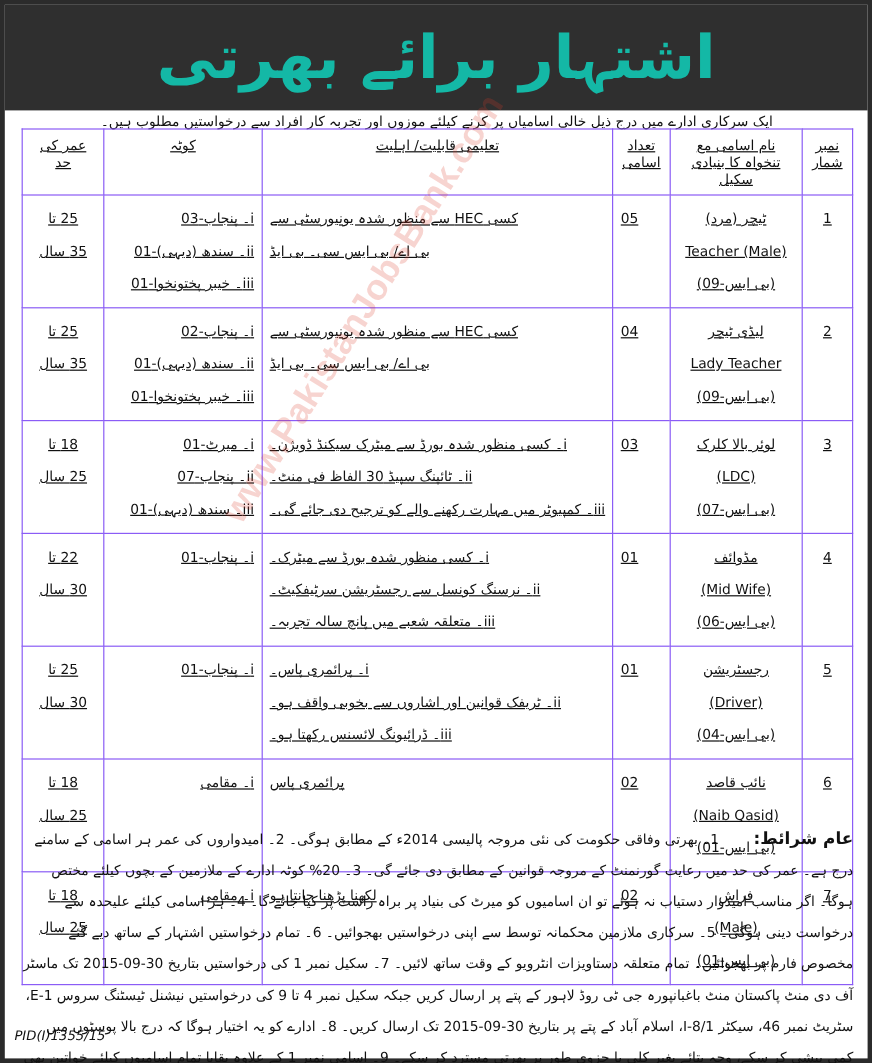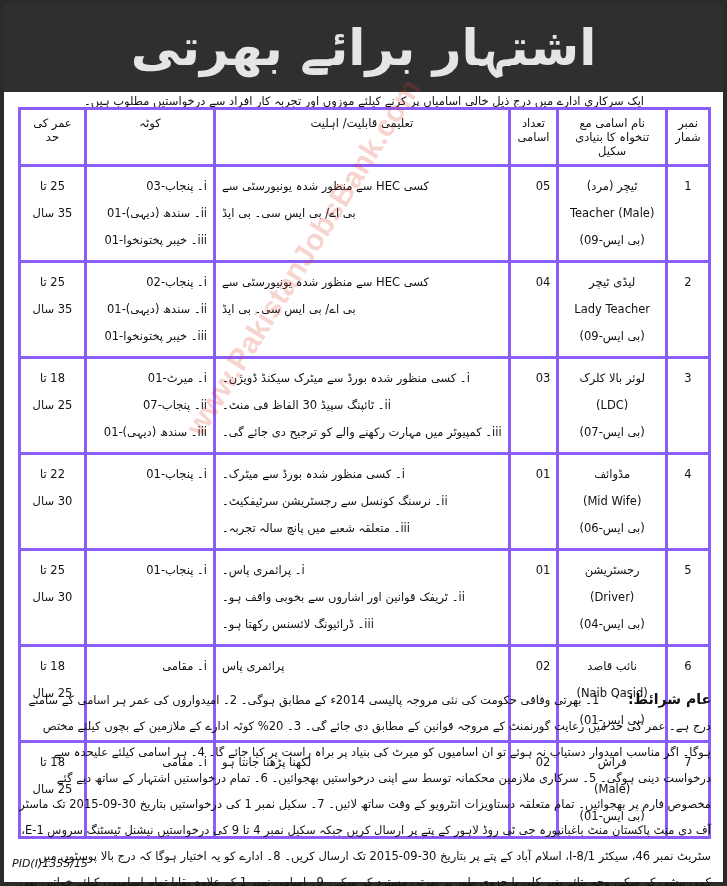--- a/index.html
+++ b/index.html
@@ -1,26 +1,26 @@
 <!DOCTYPE html>
 <html><head>
 <meta charset="utf-8">
 <style>
   html, body { margin:0; padding:0; background:#ffffff; }
   body { width:727px; height:886px; position:relative; overflow:hidden; font-family:"DejaVu Sans", sans-serif; color:#111; }
   .frame { position:absolute; left:0; top:0; width:719px; height:878px; border:4px solid #2b2b2b; background:#fff; }
   .header-band { position:absolute; left:0; top:0; width:719px; height:88px; background:#2f2f2f; display:flex; align-items:center; justify-content:center; }
-  .header-title { color:#e5e5e5; font-family:"DejaVu Sans", sans-serif; font-weight:bold; font-size:50px; letter-spacing:1px; direction:rtl; }
+  .header-title { color:#14b8a6; font-family:"DejaVu Sans", sans-serif; font-weight:bold; font-size:50px; letter-spacing:1px; direction:rtl; }
   .intro { position:absolute; right:14px; top:90px; font-size:11.5px; direction:rtl; text-align:center; width:690px; }
   table.jobs { position:absolute; left:14px; top:103px; width:693px; border-collapse:collapse; direction:rtl; font-size:11.5px; }
-  table.jobs th, table.jobs td { border:3px solid #8b5cf6; vertical-align:top; padding:6px 6px; }
+  table.jobs th, table.jobs td { border:1px solid #8b5cf6; vertical-align:top; padding:6px 6px;text-decoration:underline; }
   table.jobs th { font-weight:normal; text-align:center; height:30px; }
   .c-sr { width:35px; text-align:center; }
   .c-name { width:118px; text-align:center;margin-top:44px; }
-  .c-count { width:38px; text-align:right; }
+  .c-count { width:38px; text-align:left; }
   .c-qual { width:218px; text-align:left; }
   .c-quota { width:143px; text-align:right; }
   .c-age { width:80px; text-align:center; }
   .line { display:block; line-height:27px; white-space:nowrap; }
   .ltr { direction:ltr; unicode-bidi:embed; }
   .terms { position:absolute; left:14px; top:682px; width:693px; direction:rtl; text-align:right; font-size:11.5px; line-height:26px; }
   .terms-title { font-weight:bold; font-size:14px; margin-left:25px; }
   .pid { position:absolute; left:8px; top:853px; font-size:11px; font-style:italic; direction:ltr; }
   .watermark { position:absolute; left:175px; top:420px; transform:rotate(-58deg); transform-origin:left top; color:rgba(220,60,40,0.22); font-size:30px; font-weight:bold; white-space:nowrap; pointer-events:none; font-family:"Liberation Sans", sans-serif; }
   tr.r1 td { height:70px; } tr.r2 td { height:74px; } tr.r3 td { height:72px; }

